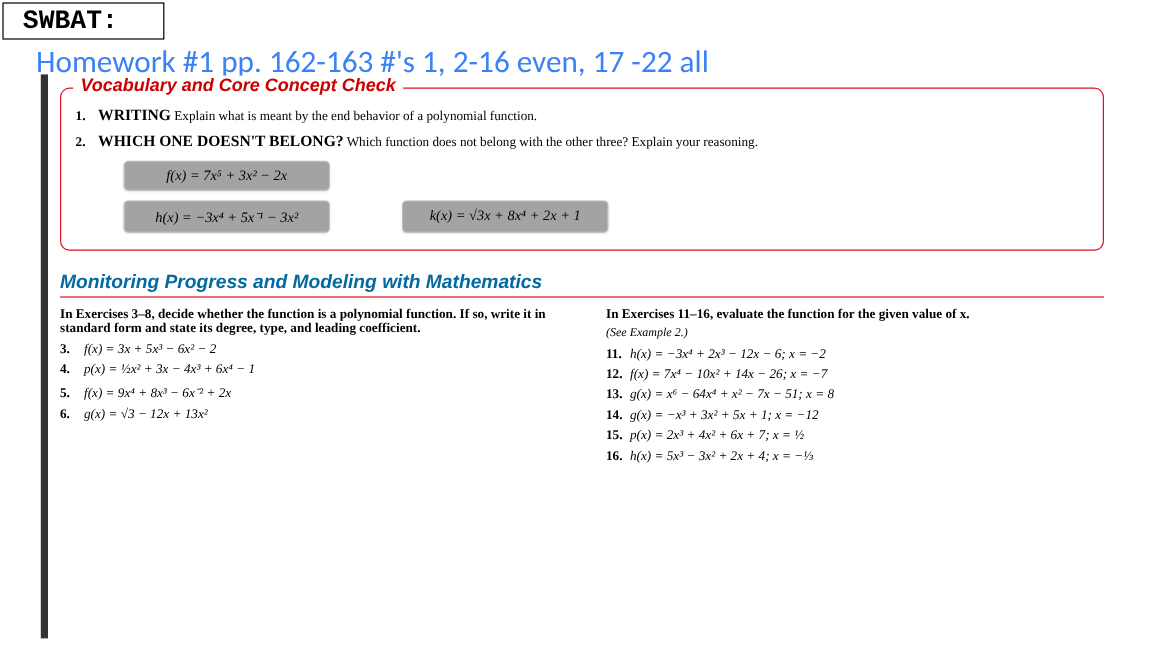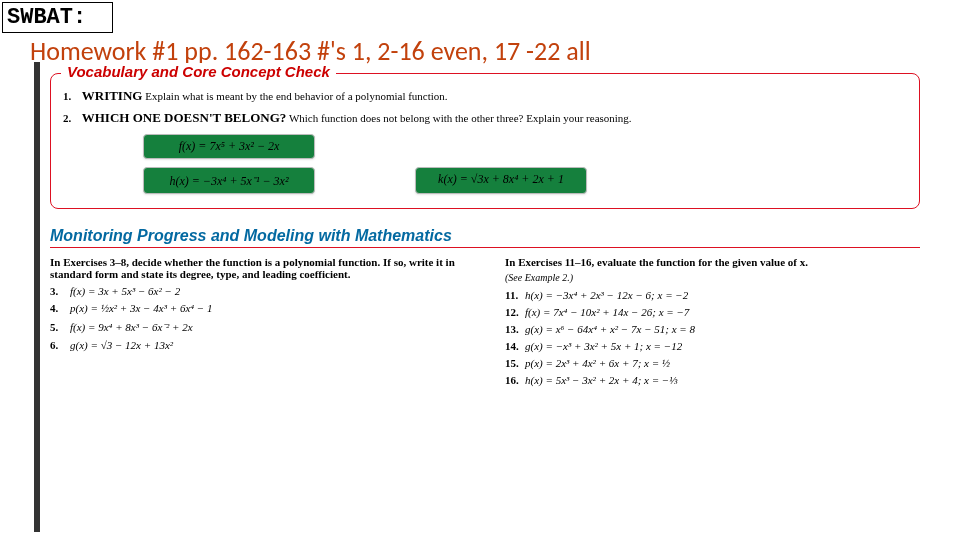--- a/index.html
+++ b/index.html
@@ -8,40 +8,40 @@
     width: 960px;
     height: 540px;
     background: #fff;
     font-family: Georgia, 'Times New Roman', serif;
     overflow: hidden;
     color: #000;
   }
   .swbat-row {
     display: flex;
     align-items: baseline;
-    padding: 2px 4px;
+    padding: 2px 16px;
     border: 1px solid #000;
     width: fit-content;
     margin: 2px 0 0 2px;
   }
   .swbat-label {
     font-family: 'Courier New', monospace;
     font-weight: bold;
     font-size: 22px;
     margin-right: 22px;
   }
   .swbat-text {
     font-family: 'Courier New', monospace;
     font-weight: bold;
     font-size: 22px;
   }
   .hw-title {
     font-family: Calibri, Arial, sans-serif;
     font-size: 26px;
-    color: #c2410c;
+    color: #3b82f6;
     margin: 2px 0 6px 30px;
   }
   .content {
     margin-left: 50px;
     margin-right: 40px;
     position: relative;
   }
   .sidebar {
     position: absolute;
     left: 34px;
@@ -86,29 +86,28 @@
     font-size: 13px;
   }
   .eq-row {
     display: flex;
     gap: 60px;
     margin: 8px 0 4px 40px;
   }
   .eq-box {
     border: 1px solid #bbb;
     border-radius: 4px;
-    background: #15803d;
+    background: #a3a3a3;
     padding: 4px 10px;
     font-size: 12px;
     font-family: 'Times New Roman', serif;
     font-style: italic;
     box-shadow: 0 1px 2px rgba(0,0,0,0.1);
     min-width: 150px;
     text-align: center;
-    margin-left: 40px;
   }
   .section-title {
     color: #0369a1;
     font-family: 'Comic Sans MS', cursive, sans-serif;
     font-weight: bold;
     font-size: 16px;
     font-style: italic;
     border-bottom: 1.5px solid #d12;
     padding-bottom: 2px;
     margin-bottom: 8px;

